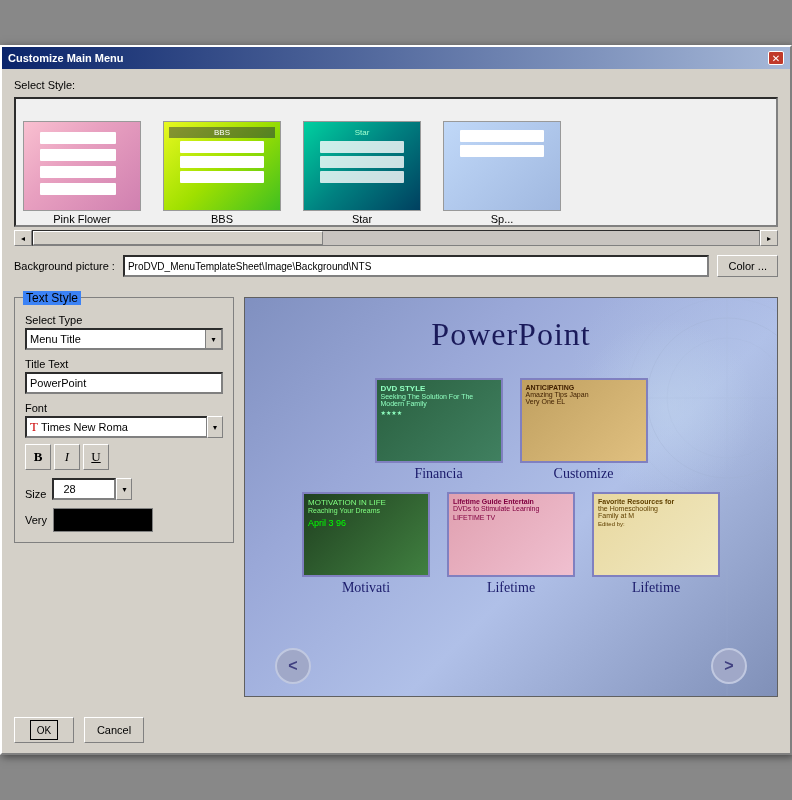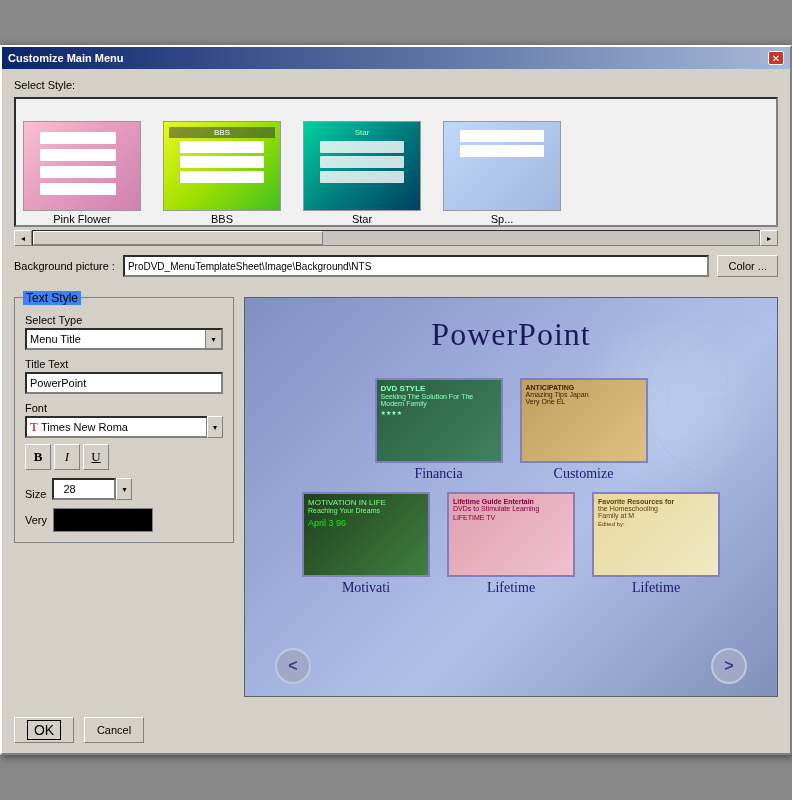--- a/index.html
+++ b/index.html
@@ -468,21 +468,21 @@
       gap: 10px;
       padding: 10px 12px 10px 12px;
     }
     .ok-btn {
       width: 60px;
       height: 26px;
       background: #d4d0c8;
       border: 1px solid #fff;
       border-right-color: #808080;
       border-bottom-color: #808080;
-      font-size: 14px;
+      font-size: 10px;
       cursor: pointer;
       display: flex;
       align-items: center;
       justify-content: center;
     }
     .cancel-btn {
       width: 60px;
       height: 26px;
       background: #d4d0c8;
       border: 1px solid #fff;

